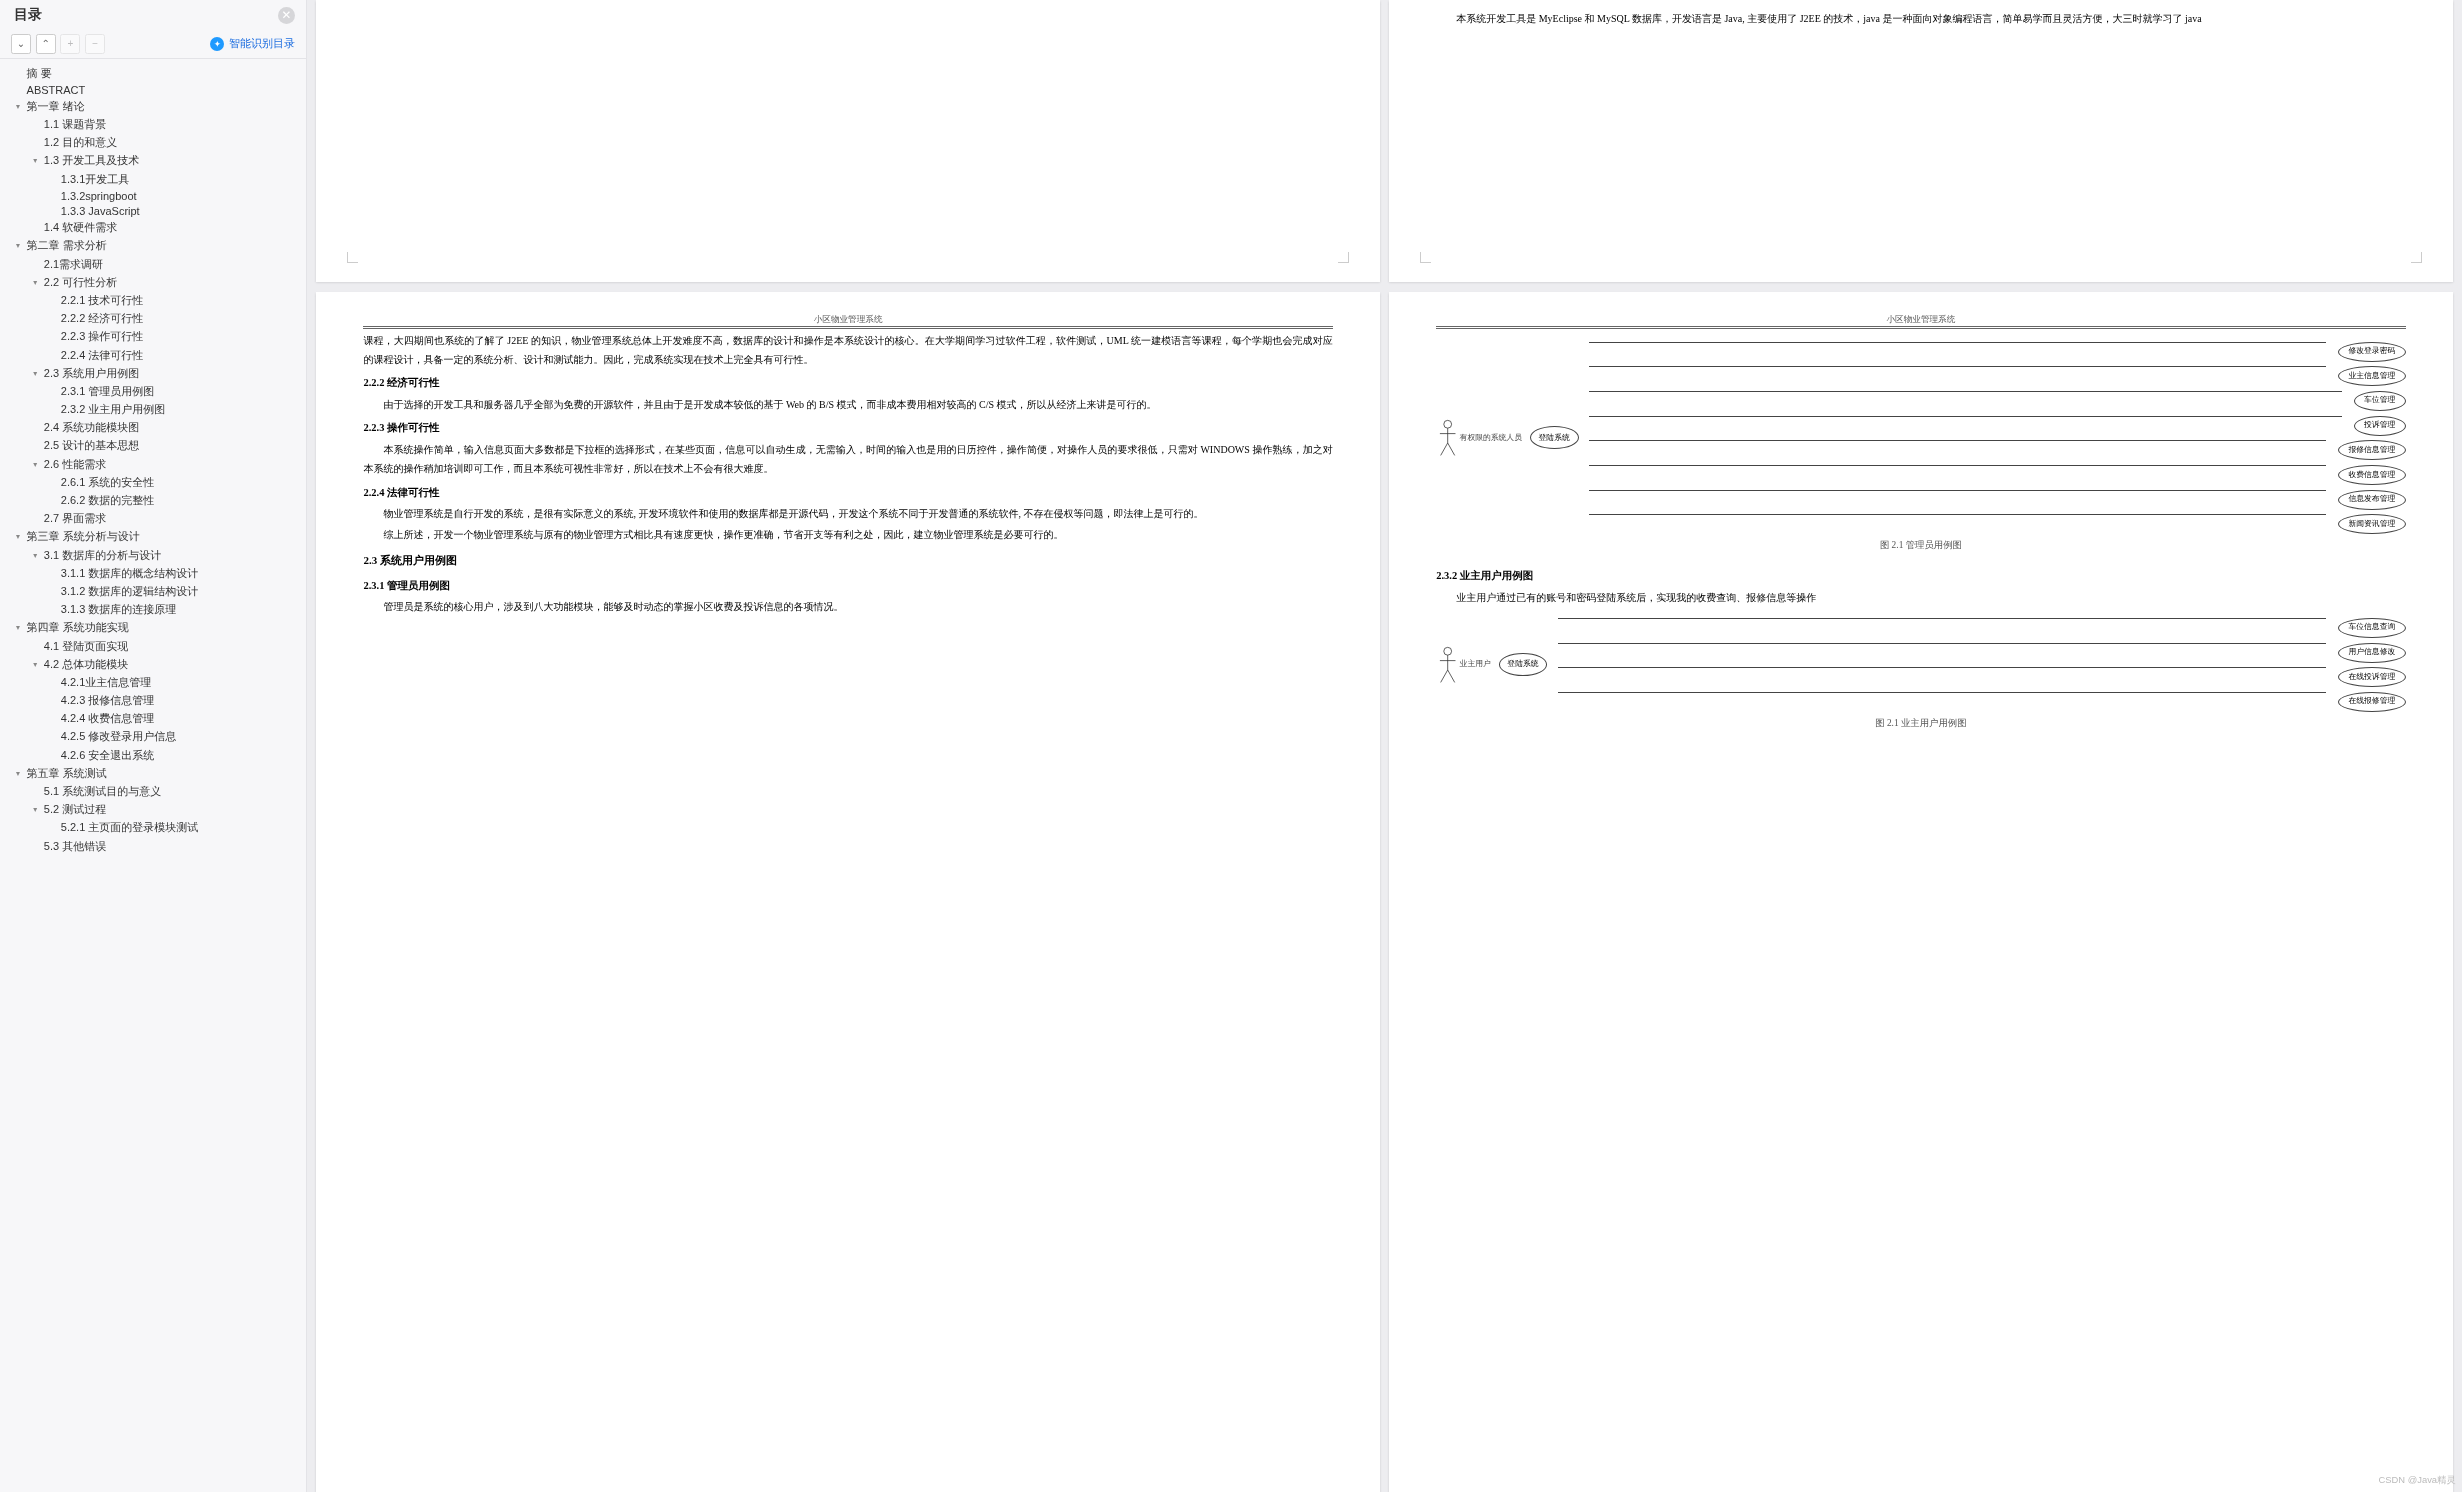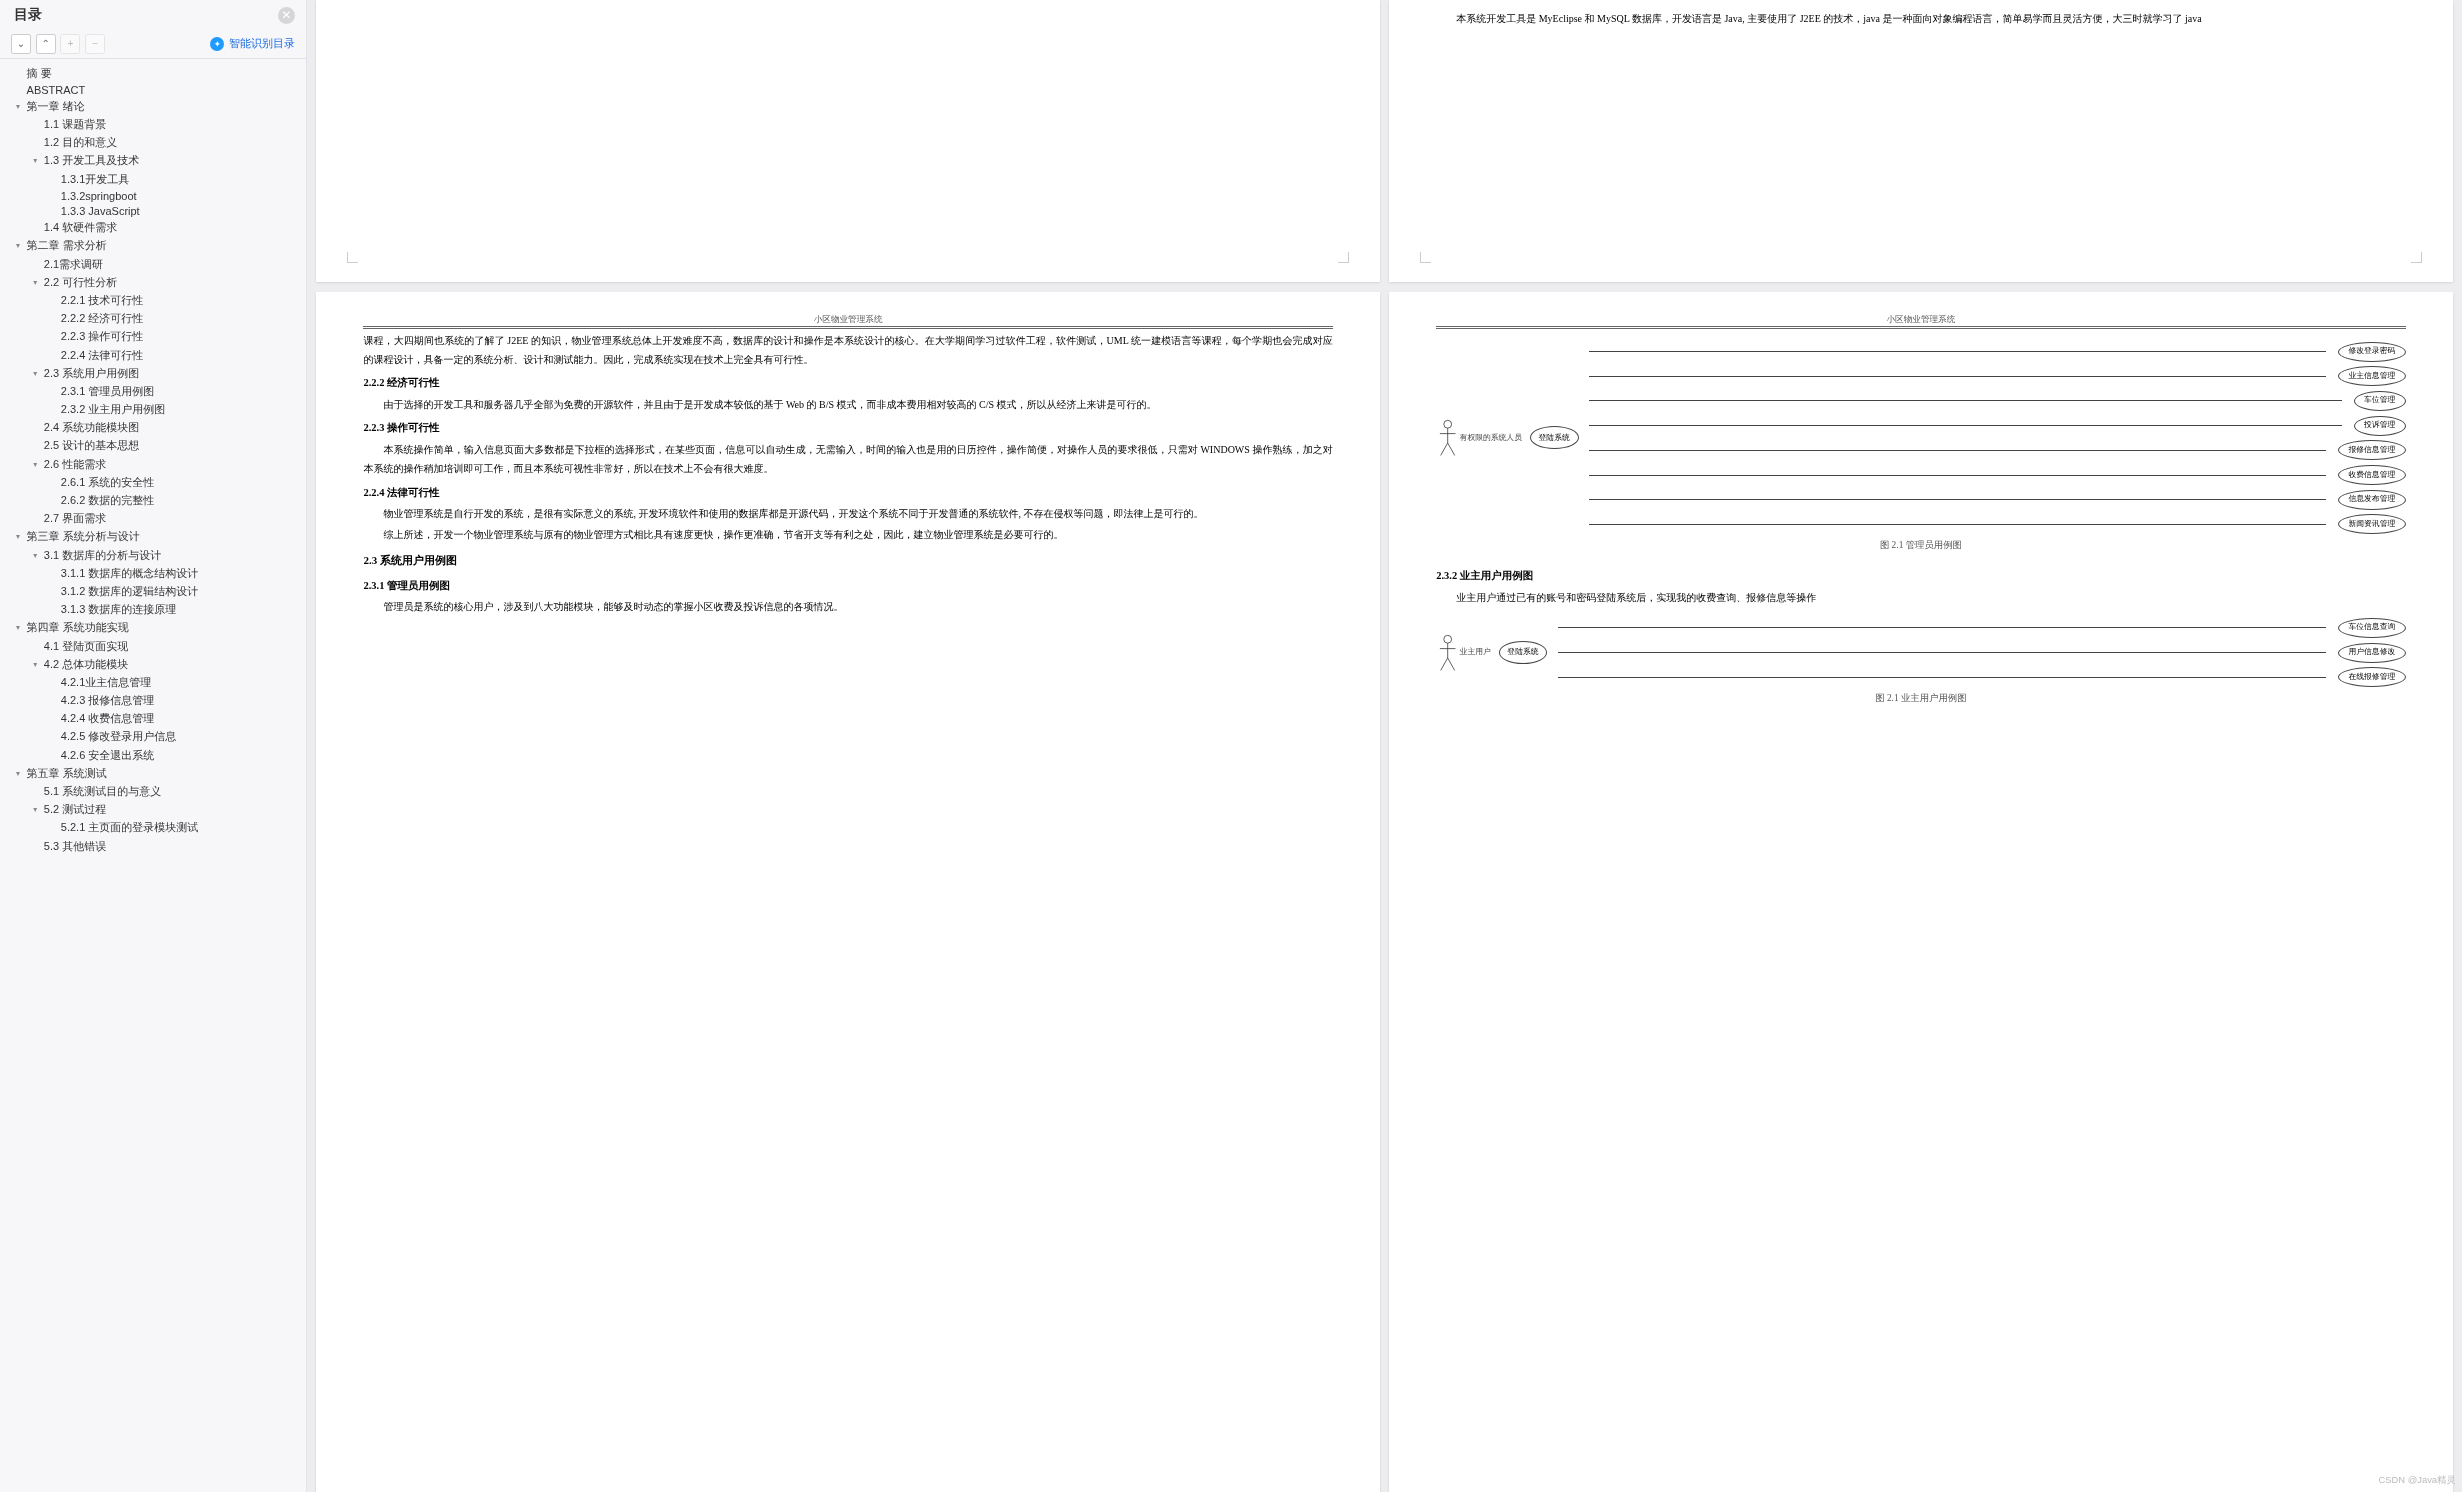--- a/index.html
+++ b/index.html
@@ -41,21 +41,21 @@
   .h-sec { font-weight:700; font-size:11px; margin-top:6.2px;}
   .h-sub { font-weight:700; font-size:10.5px; margin-top:4.7px;}
   .para { text-indent:2em; margin-top:1.6px;}
   .fig-caption { text-align:center; font-size:9.4px; color:#555; margin-top:3.1px;}
 
   
   .ucwrap { display:flex; align-items:center; margin-top:11px; gap:7.8px;}
   .actor { display:flex; align-items:center; font-size:7.8px; color:#444;}
   .actor svg { width:23.4px; height:39px;}
   .uclist { flex:1; display:flex; flex-direction:column; gap:4.7px; align-items:flex-end;}
-  .ucrow { display:flex; align-items:center; width:100%;gap:12px; }
+  .ucrow { display:flex; width:100%;gap:12px; }
   .ucline { flex:1; height:0.8px; background:#444;}
   .ucbubble { border:0.8px solid #444; border-radius:50%/50%; padding:1.6px 9.4px; font-size:7.8px; background:#fff; white-space:nowrap;}
   .login-anchor{ border:0.8px solid #444; border-radius:50%; padding:3.1px 7.8px; font-size:7.8px; background:#fff; align-self:center; margin-right:3.1px;}
 
   .watermark { position:fixed; right:6.2px; bottom:4.7px; font-size:9.4px; color:#bbb; pointer-events:none;margin-left:8px;}
 </style>
 </head>
 <body>
 
 <aside class="sidebar">
@@ -364,20 +364,24 @@
                 <div class="ucrow">
                   <div class="ucline"></div>
                   <div class="ucbubble">车位信息查询</div>
                 </div>
                 <div class="ucrow">
                   <div class="ucline"></div>
                   <div class="ucbubble">用户信息修改</div>
                 </div>
                 <div class="ucrow">
                   <div class="ucline"></div>
+                  <div class="ucbubble">在线投诉管理</div>
+                </div>
+                <div class="ucrow">
+                  <div class="ucline"></div>
                   <div class="ucbubble">在线报修管理</div>
                 </div>
               </div>
           </div>
           <p class="fig-caption">图 2.1  业主用户用例图</p>
         </div>
       </div>
 
     </div>
 

